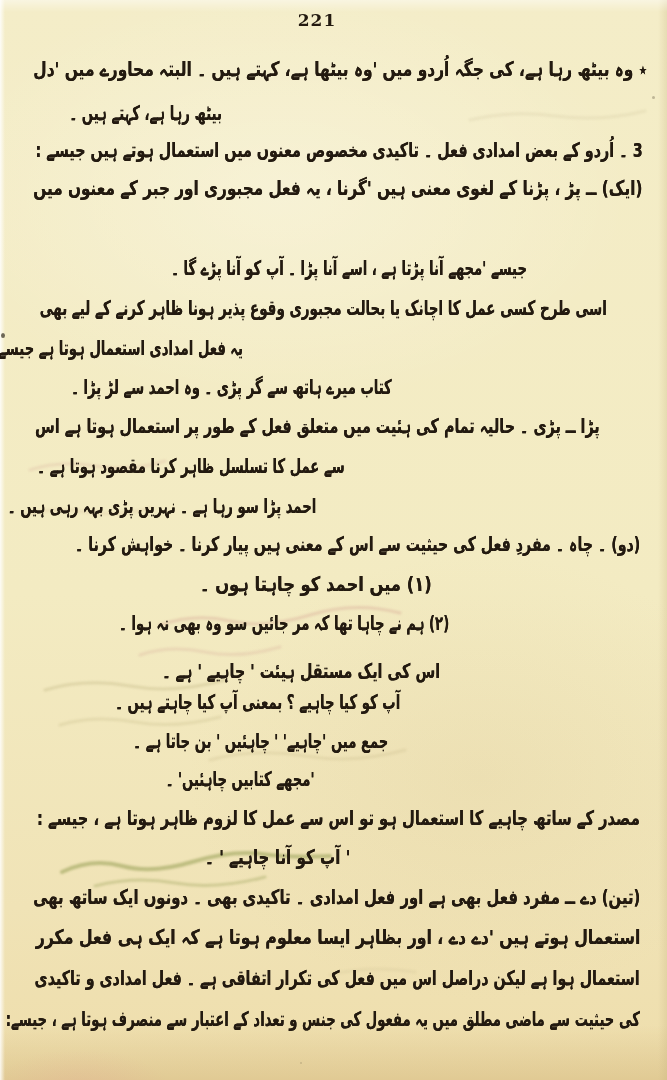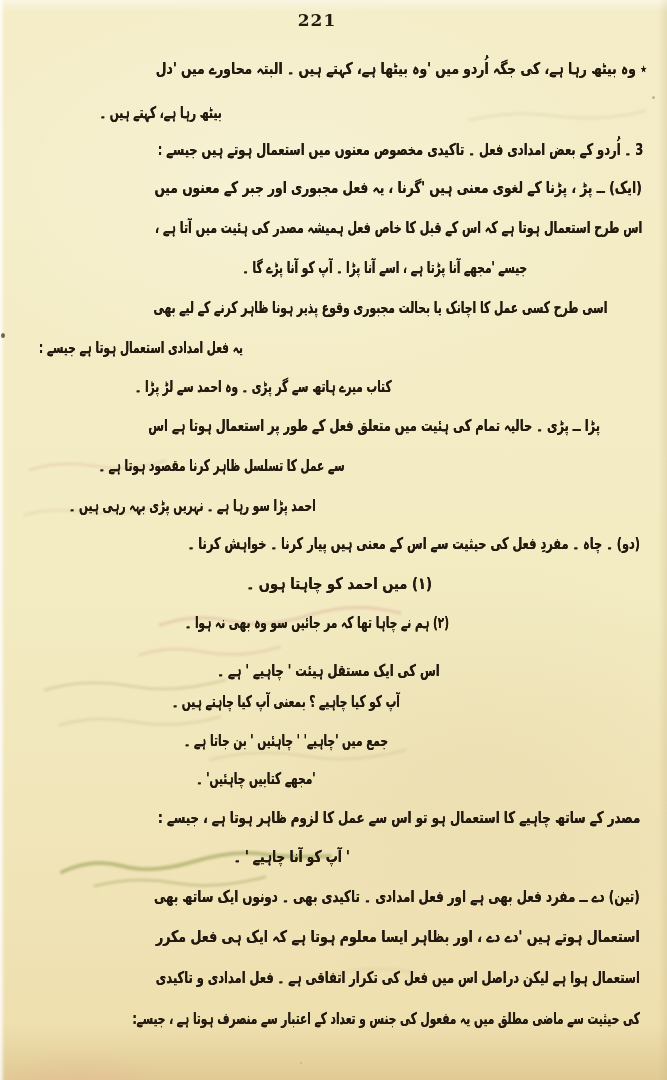--- a/index.html
+++ b/index.html
@@ -14,21 +14,21 @@
       linear-gradient(0deg, rgba(206,176,116,.42), rgba(206,176,116,0) 55px),
       radial-gradient(500px 300px at 42% 18%, rgba(255,255,248,.30), transparent 70%),
       radial-gradient(420px 320px at 72% 72%, rgba(214,192,140,.18), transparent 70%),
       linear-gradient(180deg, var(--paper,#f4edc8) 0%, #f3ebc2 55%, #f0e3b6 84%, var(--paper-bottom,#eeddab) 100%);
   }
   .page-number{
     position:absolute;top:10px;left:0;right:33px;text-align:center;
     font-family:"DejaVu Serif",serif;font-size:17px;font-weight:700;letter-spacing:1px;
   }
   .t-line{
-    position:absolute;height:34px;line-height:34px;font-size:16px;font-weight:700;
+    position:absolute;height:34px;line-height:34px;font-size:20px;font-weight:700;
     direction:rtl;text-align:right;white-space:nowrap;
   }
   .t-line>span{display:inline-block;white-space:nowrap;text-shadow:0 0 .5px currentColor;}
   .ghost{position:absolute;left:0;top:0;filter:blur(1.3px);pointer-events:none;}
   .speck{position:absolute;border-radius:50%;}
 </style>
 </head>
 <body>
 
 <div class="page" style="--paper: #f4edc8; --paper-bottom: #eeddab; --ink: #231a10;">
@@ -54,21 +54,20 @@
   <div class="speck" style="left:300px;top:1062px;width:2px;height:2px;background:#b9a87f;opacity:.7;"></div>
 
   <div class="page-number">
     <span>221</span>
   </div>
 
   <div class="t-line" style="top:52px;left:33px;right:20px;"><span style="transform-origin: right center; transform: scaleX(0.771);">٭ وہ بیٹھ رہا ہے، کی جگہ اُردو میں 'وہ بیٹھا ہے، کہتے ہیں ۔ البتہ محاورے میں 'دل</span></div>
   <div class="t-line" style="top:96px;left:100px;right:445px;"><span style="transform-origin: right center; transform: scaleX(0.66);">بیٹھ رہا ہے، کہتے ہیں ۔</span></div>
   <div class="t-line" style="top:133px;left:36px;right:24px;"><span style="transform-origin: right center; transform: scaleX(0.717);">3 ۔ اُردو کے بعض امدادی فعل ۔ تاکیدی مخصوص معنوں میں استعمال ہوتے ہیں جیسے :</span></div>
   <div class="t-line" style="top:171px;left:26px;right:25px;text-align:right;"><span style="transform-origin: right center; transform: scaleX(0.763);">(ایک) ــ پڑ ، پڑنا کے لغوی معنی ہیں 'گرنا ، یہ فعل مجبوری اور جبر کے معنوں میں</span></div>
-  <div class="t-line" style="top:211px;left:33px;right:25px;"><span style="transform-origin: right center; transform: scaleX(0.69);">اس طرح استعمال ہوتا ہے کہ اس کے قبل کا خاص فعل ہمیشہ مصدر کی ہئیت میں آتا ہے ،</span></div>
   <div class="t-line" style="top:251px;left:187px;right:140px;"><span style="transform-origin: right center; transform: scaleX(0.66);">جیسے 'مجھے آنا پڑتا ہے ، اسے آنا پڑا ۔ آپ کو آنا پڑے گا ۔</span></div>
   <div class="t-line" style="top:291px;left:40px;right:60px;"><span style="transform-origin: right center; transform: scaleX(0.673);">اسی طرح کسی عمل کا اچانک یا بحالت مجبوری وقوع پذیر ہونا ظاہر کرنے کے لیے بھی</span></div>
   <div class="t-line" style="top:331px;left:95px;right:424px;"><span style="transform-origin: right center; transform: scaleX(0.66);">یہ فعل امدادی استعمال ہوتا ہے جیسے :</span></div>
   <div class="t-line" style="top:370px;left:140px;right:275px;"><span style="transform-origin: right center; transform: scaleX(0.66);">کتاب میرے ہاتھ سے گر پڑی ۔ وہ احمد سے لڑ پڑا ۔</span></div>
   <div class="t-line" style="top:409px;left:35px;right:67px;"><span style="transform-origin: right center; transform: scaleX(0.716);">پڑا ــ پڑی ۔ حالیہ تمام کی ہئیت میں متعلق فعل کے طور پر استعمال ہوتا ہے اس</span></div>
   <div class="t-line" style="top:449px;left:80px;right:322px;"><span style="transform-origin: right center; transform: scaleX(0.66);">سے عمل کا تسلسل ظاہر کرنا مقصود ہوتا ہے ۔</span></div>
   <div class="t-line" style="top:489px;left:85px;right:351px;"><span style="transform-origin: right center; transform: scaleX(0.66);">احمد پڑا سو رہا ہے ۔ نہریں پڑی بہہ رہی ہیں ۔</span></div>
   <div class="t-line" style="top:527px;left:75px;right:27px;"><span style="transform-origin: right center; transform: scaleX(0.71);">(دو) ۔ چاہ ۔ مفردِ فعل کی حیثیت سے اس کے معنی ہیں پیار کرنا ۔ خواہش کرنا ۔</span></div>
   <div class="t-line" style="top:567px;left:200px;right:235px;"><span style="transform-origin: right center; transform: scaleX(0.817);">(١) میں احمد کو چاہتا ہوں ۔</span></div>
   <div class="t-line" style="top:606px;left:145px;right:218px;"><span style="transform-origin: right center; transform: scaleX(0.66);">(٢) ہم نے چاہا تھا کہ مر جائیں سو وہ بھی نہ ہوا ۔</span></div>

